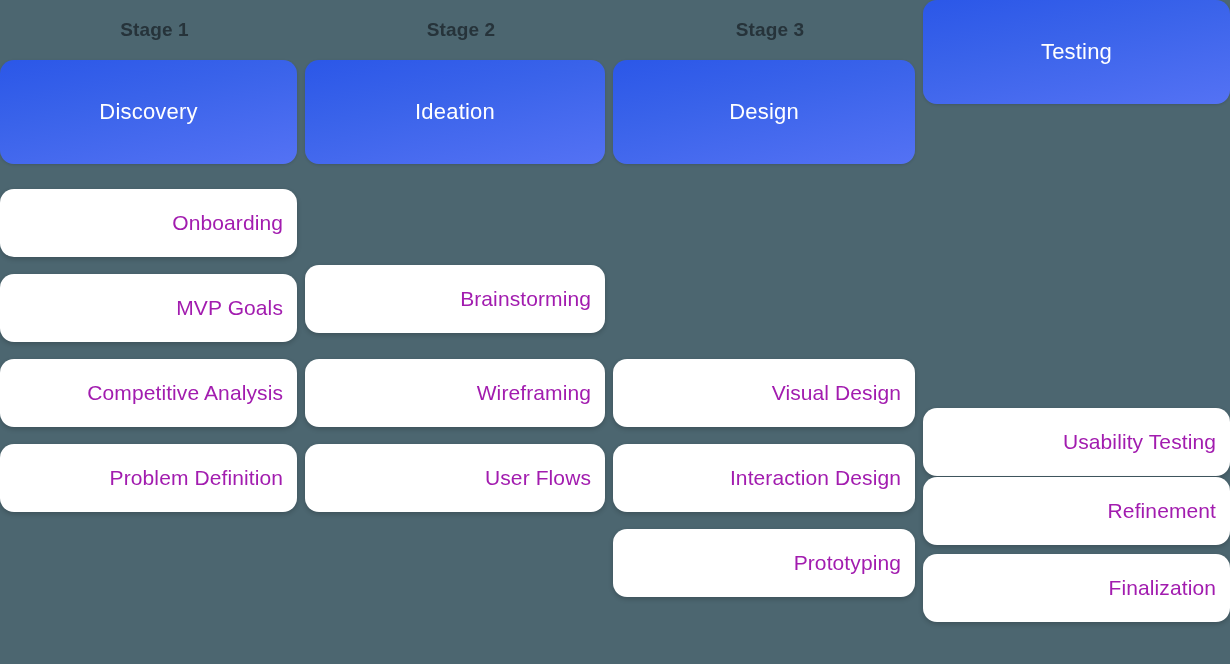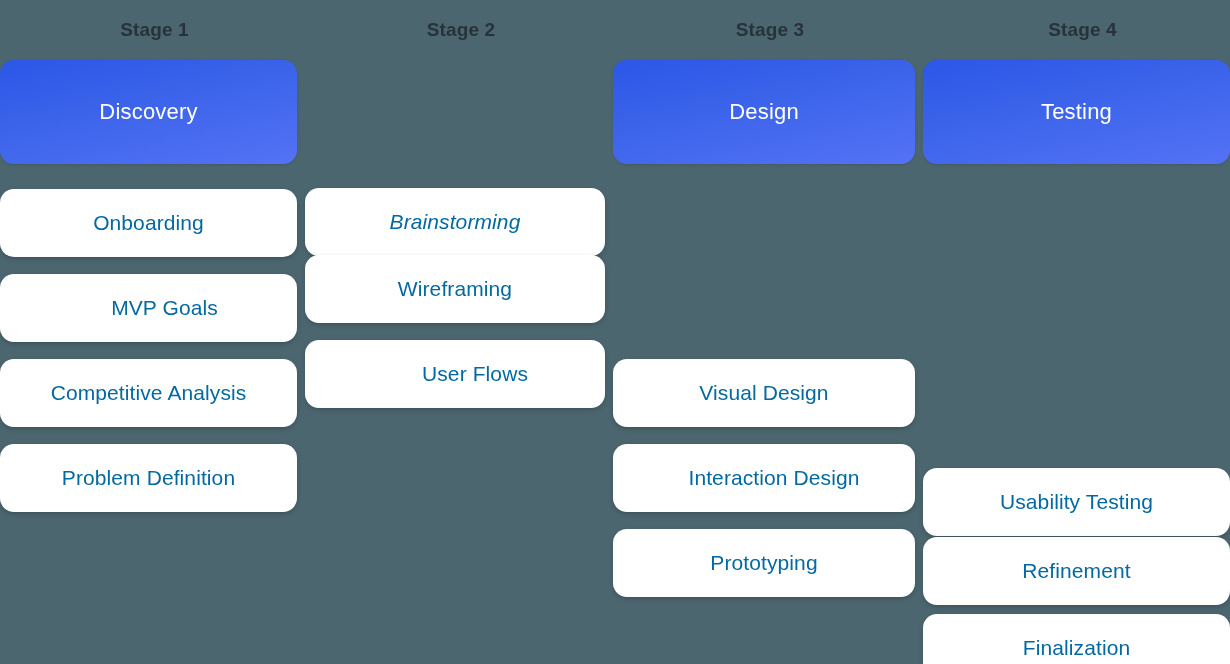--- a/index.html
+++ b/index.html
@@ -69,22 +69,22 @@
 
   .task-card {
     position: absolute;
     left: 0;
     right: 0;
     height: 68px;
     background: #ffffff;
     border-radius: 14px;
     display: flex;
     align-items: center;
-    justify-content: center;
-    color: #0369a1;
+    justify-content: flex-end;
+    color: #a21caf;
     font-size: 21px;
     letter-spacing: 0.1px;
     box-shadow: 0 2px 5px rgba(0,0,0,0.20);
   }
 
   .task-label {
     padding: 0 14px;
     text-align: center;
     white-space: nowrap;
   }
@@ -110,22 +110,25 @@
         <span class="task-label">Competitive Analysis</span>
       </div>
       <div class="task-card" style="top: 255px;">
         <span class="task-label">Problem Definition</span>
       </div>
     </div>
   </div>
 
   <div class="column col-1">
     <div class="stage-header">Stage 2</div>
+    <div class="stage-card">
+      <span>Ideation</span>
+    </div>
     <div class="task-list">
-      <div class="task-card" style="top: 103px; font-style: italic;">
+      <div class="task-card" style="top: 76px;">
         <span class="task-label">Brainstorming</span>
       </div>
       <div class="task-card" style="top: 170px;">
         <span class="task-label">Wireframing</span>
       </div>
       <div class="task-card" style="top: 255px; padding-left: 40px;">
         <span class="task-label">User Flows</span>
       </div>
     </div>
   </div>
@@ -142,21 +145,20 @@
       <div class="task-card" style="top: 255px; padding-left: 20px;">
         <span class="task-label">Interaction Design</span>
       </div>
       <div class="task-card" style="top: 340px;">
         <span class="task-label">Prototyping</span>
       </div>
     </div>
   </div>
 
   <div class="column col-3">
-    <div class="stage-header">Stage 4</div>
     <div class="stage-card">
       <span>Testing</span>
     </div>
     <div class="task-list">
       <div class="task-card" style="top: 255px; margin-top: 24px;">
         <span class="task-label">Usability Testing</span>
       </div>
       <div class="task-card" style="top: 340px; margin-top: 8px;">
         <span class="task-label">Refinement</span>
       </div>

